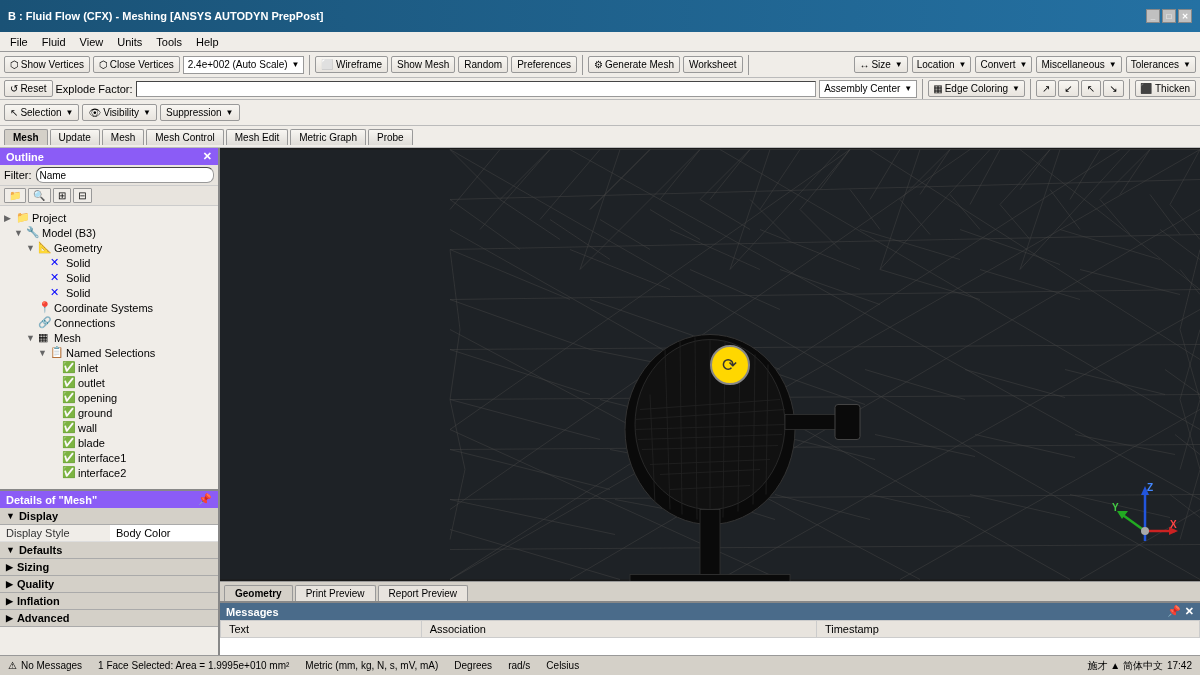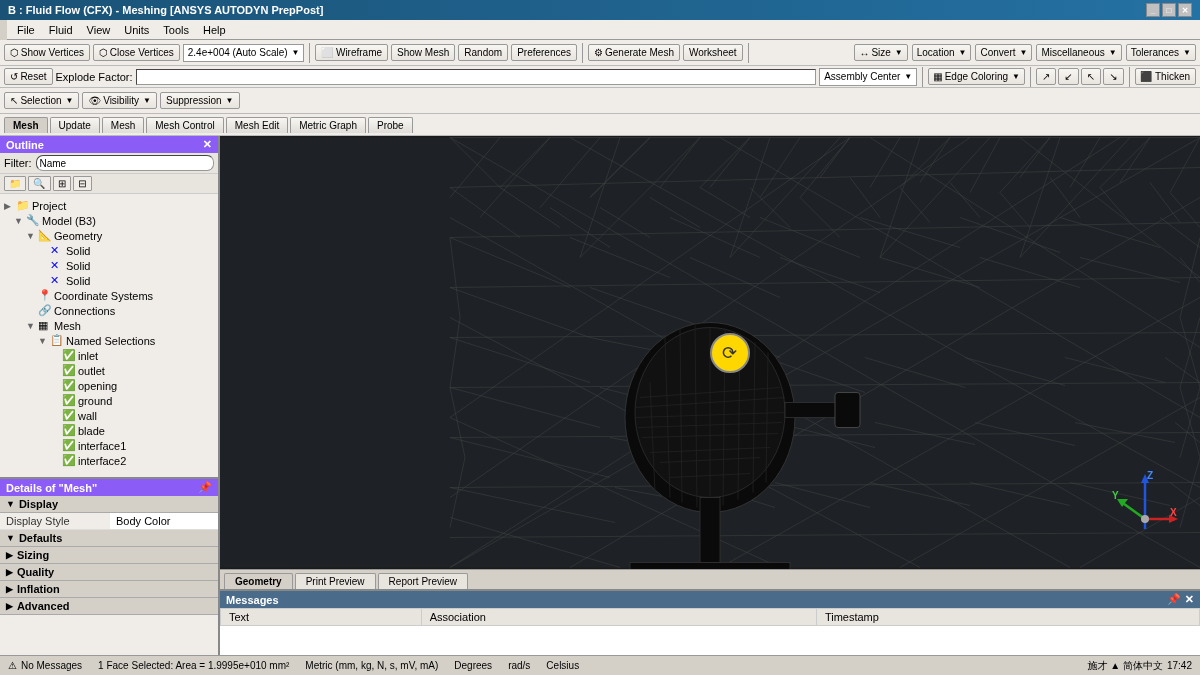--- a/index.html
+++ b/index.html
@@ -1,20 +1,20 @@
 <!DOCTYPE html>
 <html><head>
   <meta charset="utf-8">
   <style>
     * { margin: 0; padding: 0; box-sizing: border-box; }
     body { width: 1200px; height: 675px; overflow: hidden; font-family: 'Segoe UI', Tahoma, Geneva, Verdana, sans-serif; font-size: 11px; background: #d4d0c8; color: #000; }
 
     
     #title-bar {
-      height: 20px;
+      height: 32px;
       background: linear-gradient(to right, #1a5276, #2471a3);
       color: white;
       display: flex;
       align-items: center;
       justify-content: space-between;
       padding: 0 8px;
       font-size: 11px;
       font-weight: bold;
       gap: 17px;
     }
@@ -23,21 +23,20 @@
 
     
     #menu-bar {
       height: 20px;
       background: #f0ede8;
       border-bottom: 1px solid #999;
       display: flex;
       align-items: center;
       padding: 0 4px;
       gap: 2px;
-      margin-left: 7px;
     }
     .menu-item { padding: 2px 6px; font-size: 11px; cursor: pointer; }
 
     
     .toolbar-row {
       height: 26px;
       background: #f0ede8;
       border-bottom: 1px solid #bbb;
       display: flex;
       align-items: center;
@@ -160,21 +159,21 @@
 <div class="toolbar-row">
   <div class="toolbar-btn">
     <span>⬡</span>
     <span>Show Vertices</span>
   </div>
   <div class="toolbar-btn">
     <span>⬡</span>
     <span>Close Vertices</span>
   </div>
   <div class="small-dropdown">
-    <span>2.4e+004 (Auto Scale)</span>
+    <span>2.4e+002 (Auto Scale)</span>
     <span class="chevron">▼</span>
   </div>
   <div class="toolbar-sep"></div>
   <div class="toolbar-btn">
     <span>⬜</span>
     <span>Wireframe</span>
   </div>
   <div class="toolbar-btn">
     <span>Show Mesh</span>
   </div>

